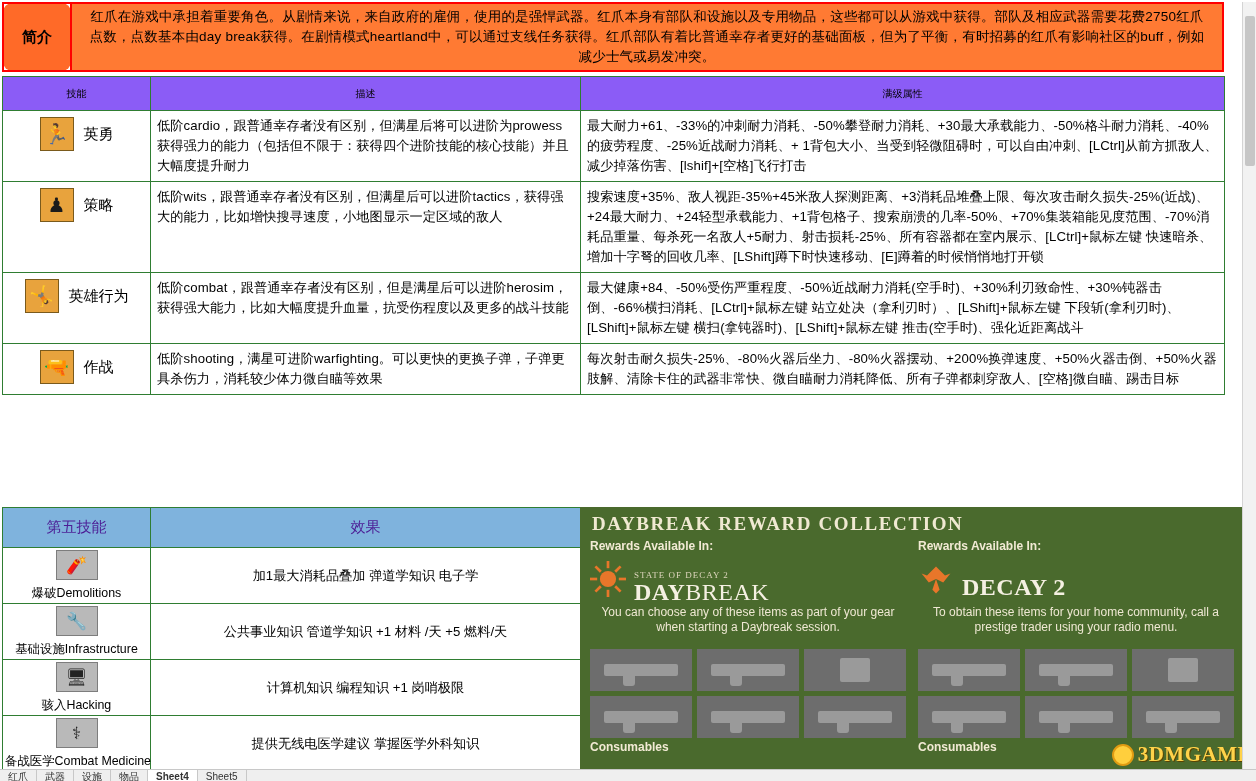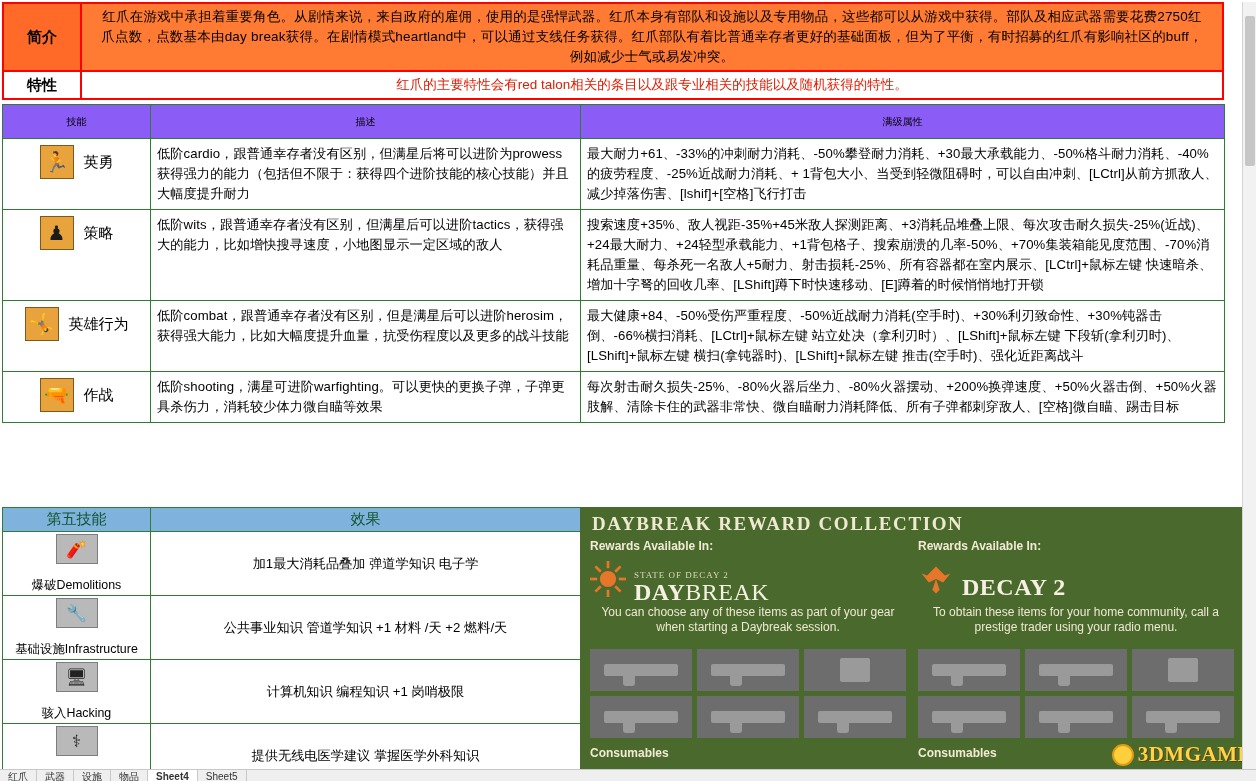--- a/index.html
+++ b/index.html
@@ -24,26 +24,27 @@
     margin: 2px 0 0 2px;
     table-layout: fixed;
   }
   .intro-table td {
     border: 2px solid #ff0000;
     vertical-align: middle;
     padding: 3px 17px;
     text-align: center;
   }
   .intro-label {
-    width: 78px;
+    width: 68px;
     background: #ff6a28;
     color: #000000;
     text-align: center;
     font-size: 15px;
     font-weight: bold;
+    border-radius: 9px;
   }
   .intro-body {
     background: #ff7a33;
     color: #000000;
     font-size: 13.5px;
     line-height: 20px;
     letter-spacing: 0.2px;
   }
   .trait-label {
     width: 78px;
@@ -131,24 +132,24 @@
   .fifth-table {
     border-collapse: collapse;
     width: 578px;
     table-layout: fixed;
   }
   .fifth-table th, .fifth-table td {
     border: 1px solid #2f7d32;
   }
   .fifth-head th {
     background: #7fb3dd;
-    color: #14532d;
+    color: #4c1d95;
     font-size: 15px;
     font-weight: normal;
-    height: 24px;
+    height: 40px;
     text-align: center;
     vertical-align: middle;
   }
   .fifth-col-a { width: 148px; }
   .fifth-col-b { width: 430px; }
   .fifth-name-cell {
     background: #ffffff;
     text-align: center;
     vertical-align: bottom;
     padding: 2px 2px 1px 2px;
@@ -162,21 +163,21 @@
     display: flex;
     align-items: center;
     justify-content: center;
     font-size: 17px;
     color: #222;
     line-height: 1;
   }
   .fifth-name {
     font-size: 12.4px;
     color: #000000;
-    margin-top: 13px;
+    margin-top: 5px;
     white-space: nowrap;
   }
   .fifth-effect {
     background: #ffffff;
     font-size: 13.2px;
     color: #000000;
     text-align: center;
     vertical-align: middle;
     padding: 6px;
   }
@@ -278,21 +279,21 @@
   }
   .db-box {
     width: 30px; height: 24px;
     background: #9a9a9a;
     border-radius: 2px;
   }
   .db-consumables {
     color: #f2ead4;
     font-size: 12px;
     font-weight: bold;
-    margin-top: 8px;
+    margin-top: 2px;
   }
 
   
   .watermark {
     position: absolute;
     right: 4px;
     bottom: 6px;
     display: flex;
     align-items: center;
     gap: 4px;
@@ -353,24 +354,20 @@
 </head>
 <body>
 
 <div id="page">
 
   <table class="intro-table">
     <tbody>
         <tr>
       <td class="intro-label">简介</td>
       <td class="intro-body">红爪在游戏中承担着重要角色。从剧情来说，来自政府的雇佣，使用的是强悍武器。红爪本身有部队和设施以及专用物品，这些都可以从游戏中获得。部队及相应武器需要花费2750红爪点数，点数基本由day break获得。在剧情模式heartland中，可以通过支线任务获得。红爪部队有着比普通幸存者更好的基础面板，但为了平衡，有时招募的红爪有影响社区的buff，例如减少士气或易发冲突。</td>
-    </tr>
-    <tr>
-      <td class="trait-label">特性</td>
-      <td class="trait-body">红爪的主要特性会有red talon相关的条目以及跟专业相关的技能以及随机获得的特性。</td>
     </tr>
   </tbody>
     </table>
 
   <table class="skills-table">
     <colgroup>
       <col class="col-icon">
         <col class="col-desc">
         <col class="col-attr">
     </colgroup>
@@ -443,21 +440,21 @@
           <div class="fifth-icon">🧨</div>
           <div class="fifth-name">爆破Demolitions</div>
         </td>
         <td class="fifth-effect">加1最大消耗品叠加 弹道学知识 电子学</td>
       </tr>
       <tr>
         <td class="fifth-name-cell">
           <div class="fifth-icon">🔧</div>
           <div class="fifth-name">基础设施Infrastructure</div>
         </td>
-        <td class="fifth-effect">公共事业知识 管道学知识 +1 材料 /天 +2 燃料/天</td>
+        <td class="fifth-effect">公共事业知识 管道学知识 +1 材料 /天 +5 燃料/天</td>
       </tr>
       <tr>
         <td class="fifth-name-cell">
           <div class="fifth-icon">🖥</div>
           <div class="fifth-name">骇入Hacking</div>
         </td>
         <td class="fifth-effect">计算机知识 编程知识 +1 岗哨极限</td>
       </tr>
       <tr>
         <td class="fifth-name-cell">

